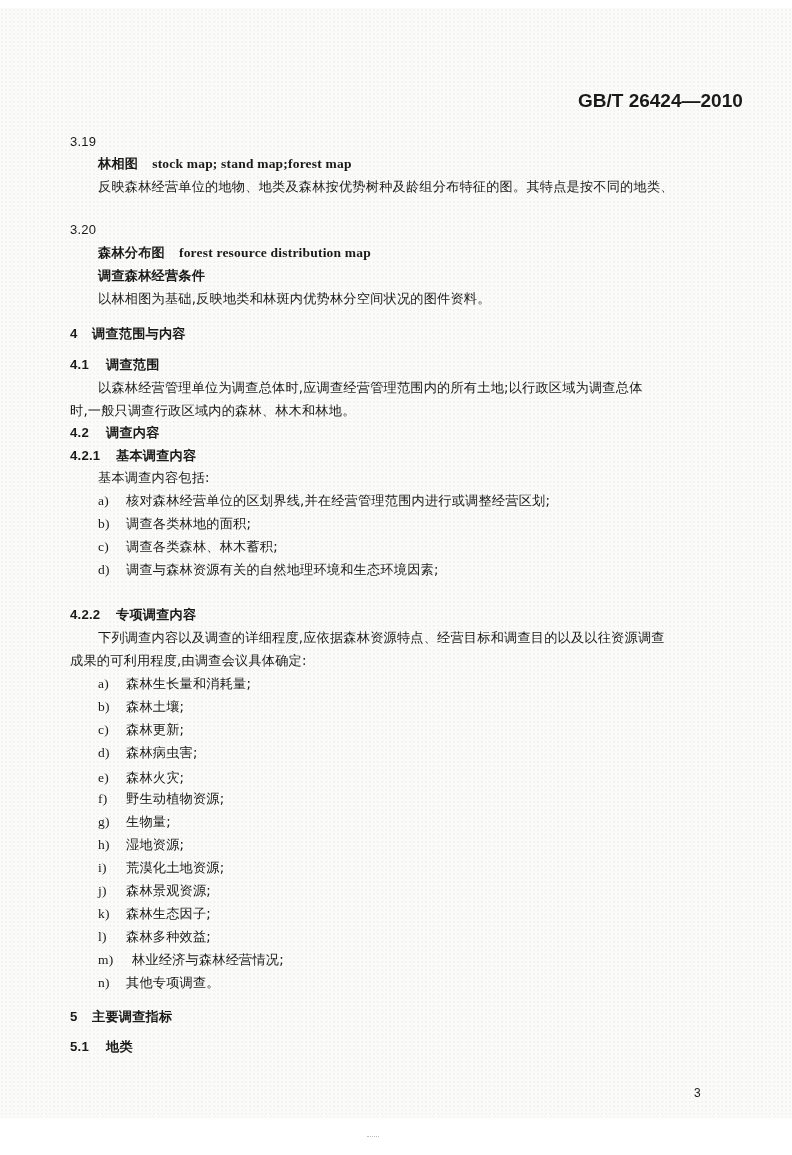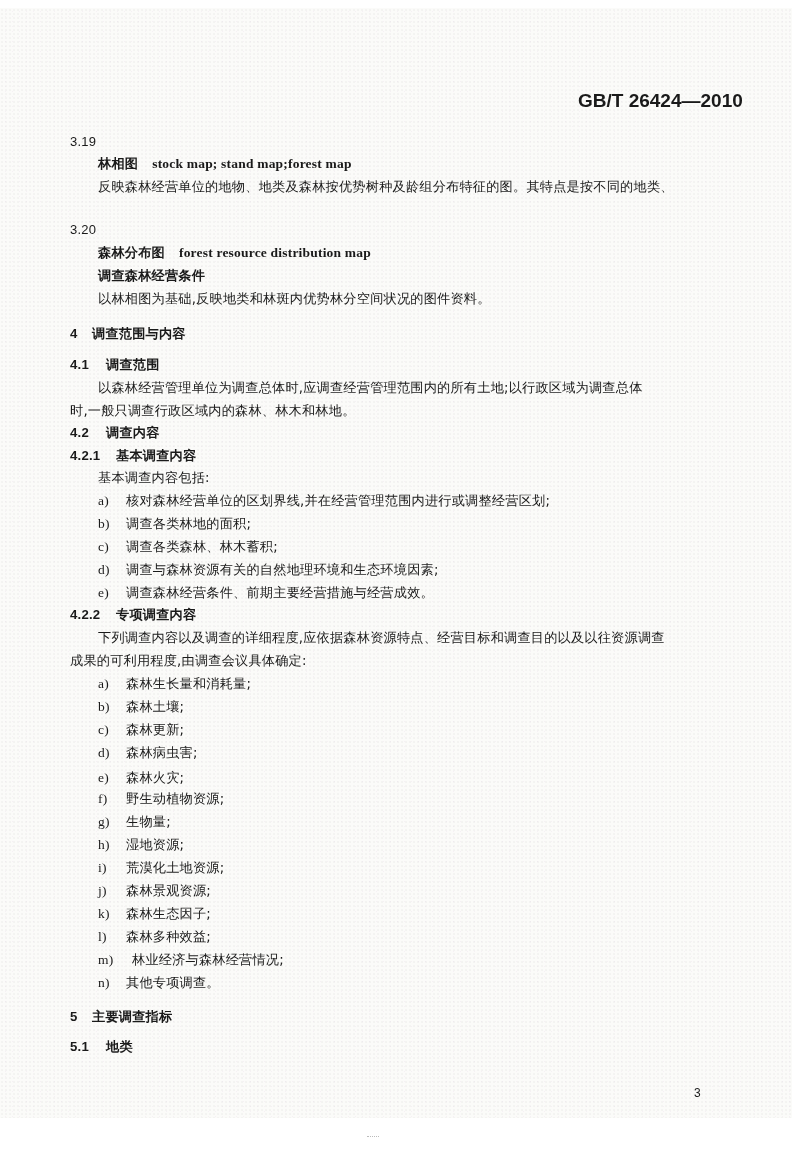--- a/index.html
+++ b/index.html
@@ -117,21 +117,20 @@
 
   <div class="line heading" style="left:70px; top:439px;">
     <span class="num" style="width:46px;">4.2.1</span><span>基本调查内容</span>
   </div>
   <div class="line" style="left:98px; top:461px;">基本调查内容包括:</div>
 
   <div class="line" style="left:98px; top:484px;"><span class="list-label">a)</span><span>核对森林经营单位的区划界线,并在经营管理范围内进行或调整经营区划;</span></div>
   <div class="line" style="left:98px; top:507px;"><span class="list-label">b)</span><span>调查各类林地的面积;</span></div>
   <div class="line" style="left:98px; top:530px;"><span class="list-label">c)</span><span>调查各类森林、林木蓄积;</span></div>
   <div class="line" style="left:98px; top:553px;"><span class="list-label">d)</span><span>调查与森林资源有关的自然地理环境和生态环境因素;</span></div>
-  <div class="line" style="left:98px; top:576px;"><span class="list-label">e)</span><span>调查森林经营条件、前期主要经营措施与经营成效。</span></div>
 
   <div class="line heading" style="left:70px; top:598px;">
     <span class="num" style="width:46px;">4.2.2</span><span>专项调查内容</span>
   </div>
   <div class="line" style="left:98px; top:621px;">下列调查内容以及调查的详细程度,应依据森林资源特点、经营目标和调查目的以及以往资源调查</div>
   <div class="line" style="left:70px; top:644px;">成果的可利用程度,由调查会议具体确定:</div>
 
   <div class="line" style="left:98px; top:667px;"><span class="list-label">a)</span><span>森林生长量和消耗量;</span></div>
   <div class="line" style="left:98px; top:690px;"><span class="list-label">b)</span><span>森林土壤;</span></div>
   <div class="line" style="left:98px; top:713px;"><span class="list-label">c)</span><span>森林更新;</span></div>

